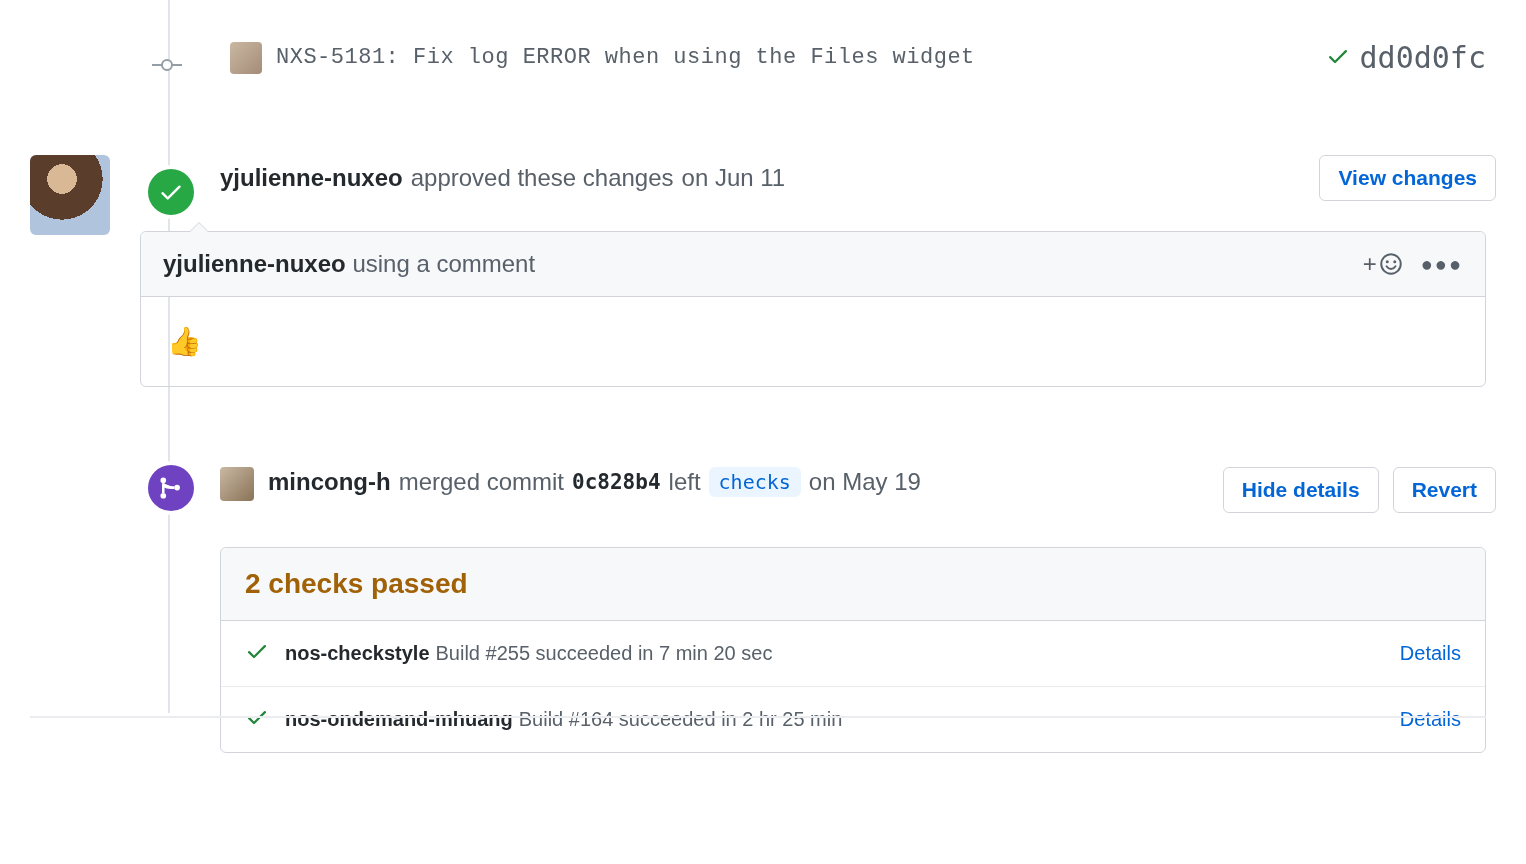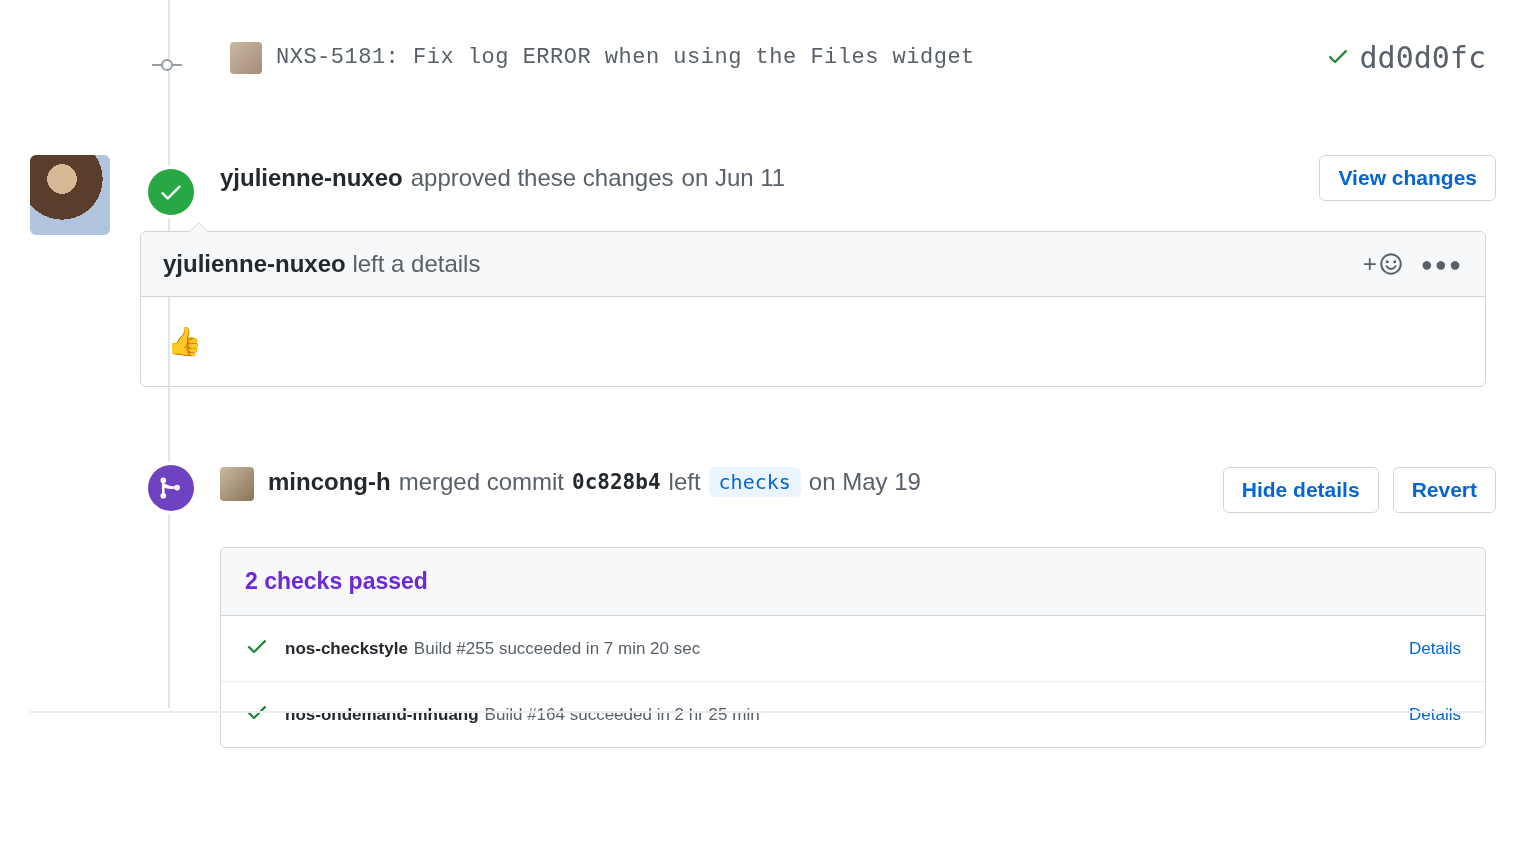--- a/index.html
+++ b/index.html
@@ -149,25 +149,25 @@
   }
 
   
   .checks-box{
     margin-left:190px; margin-right:10px; margin-top:34px;
     border:1px solid #d1d5da; border-radius:6px;
   }
   .checks-header{
     background:#f6f8fa; padding:20px 24px; border-bottom:1px solid #d1d5da;
     border-radius:6px 6px 0 0;
-    font-size:23px; font-weight:600; color:#6d28d9;
+    font-size:28px; font-weight:600; color:#a16207;
   }
   .check-row{
     display:flex; align-items:center; padding:18px 24px;
-    border-top:1px solid #eaecef; font-size:17px; color:#586069;
+    border-top:1px solid #eaecef; font-size:20px; color:#586069;
   }
   .check-row:first-of-type{border-top:none;}
   .check-row .check-icon{ width:40px; flex:none; color:#22863a; }
   .check-row .check-name{ color:#24292e; font-weight:600; margin-right:6px;}
   .check-row .details{ margin-left:auto; color:#0366d6; font-weight:400; cursor:pointer; }
 
   .plus-react{ display:flex; align-items:center; gap:2px; cursor:pointer;}
   .kebab{ cursor:pointer; letter-spacing:2px; font-size:20px; color:#586069;}
 </style>
 </head>
@@ -211,21 +211,21 @@
     </div>
     <div class="event-actions">
       <button class="btn">View changes</button>
     </div>
   </div>
 
   <div class="comment-box">
     <div class="comment-header">
       <span class="author">yjulienne-nuxeo</span>
       <span>&nbsp;</span>
-      <span>left a details</span>
+      <span>using a comment</span>
       <div class="comment-header-actions">
         <span class="plus-react">
           <span>+</span>
           <svg width="24" height="24" viewBox="0 0 16 16">
               <path fill="none" stroke="#586069" stroke-width="1.3" d="M8 1.5A6.5 6.5 0 108 14.5 6.5 6.5 0 008 1.5z"></path>
               <circle cx="5.5" cy="6.5" r="1" fill="#586069"></circle>
               <circle cx="10.5" cy="6.5" r="1" fill="#586069"></circle>
               <path fill="none" stroke="#586069" stroke-width="1.3" stroke-linecap="round" d="M5 9.5c.8 1.2 2 1.8 3 1.8s2.2-.6 3-1.8"></path>
             </svg>
         </span>

